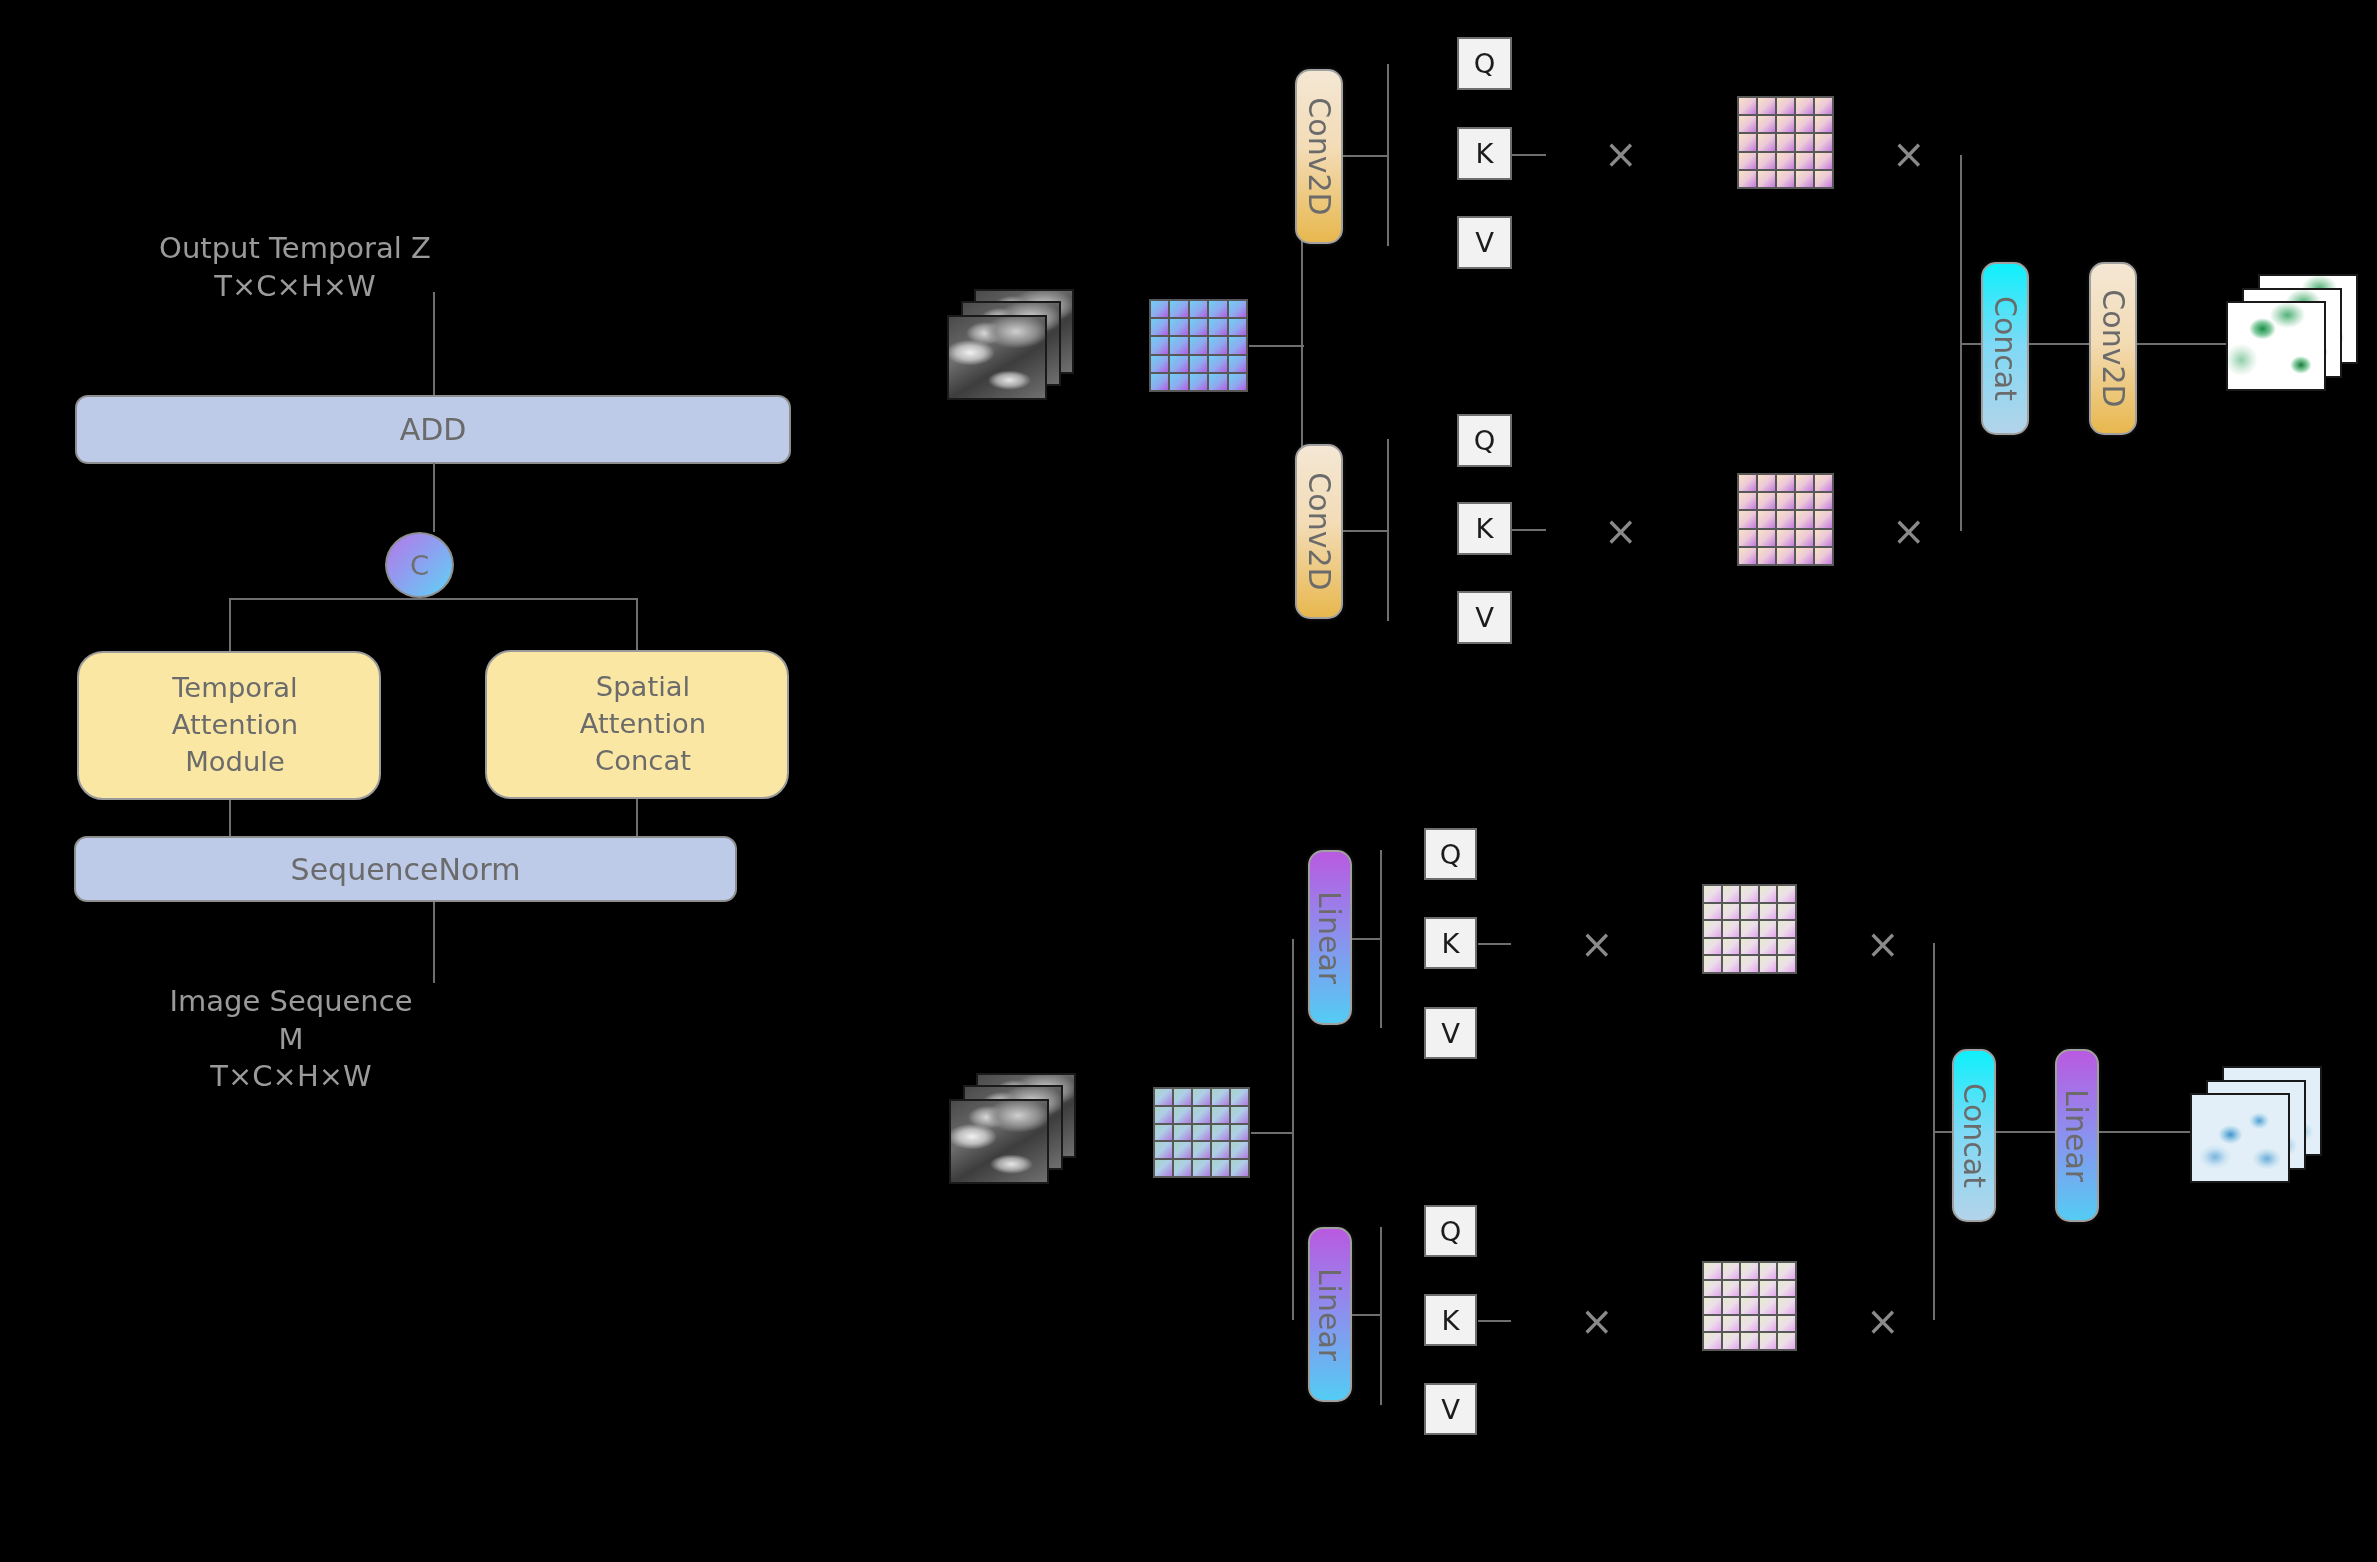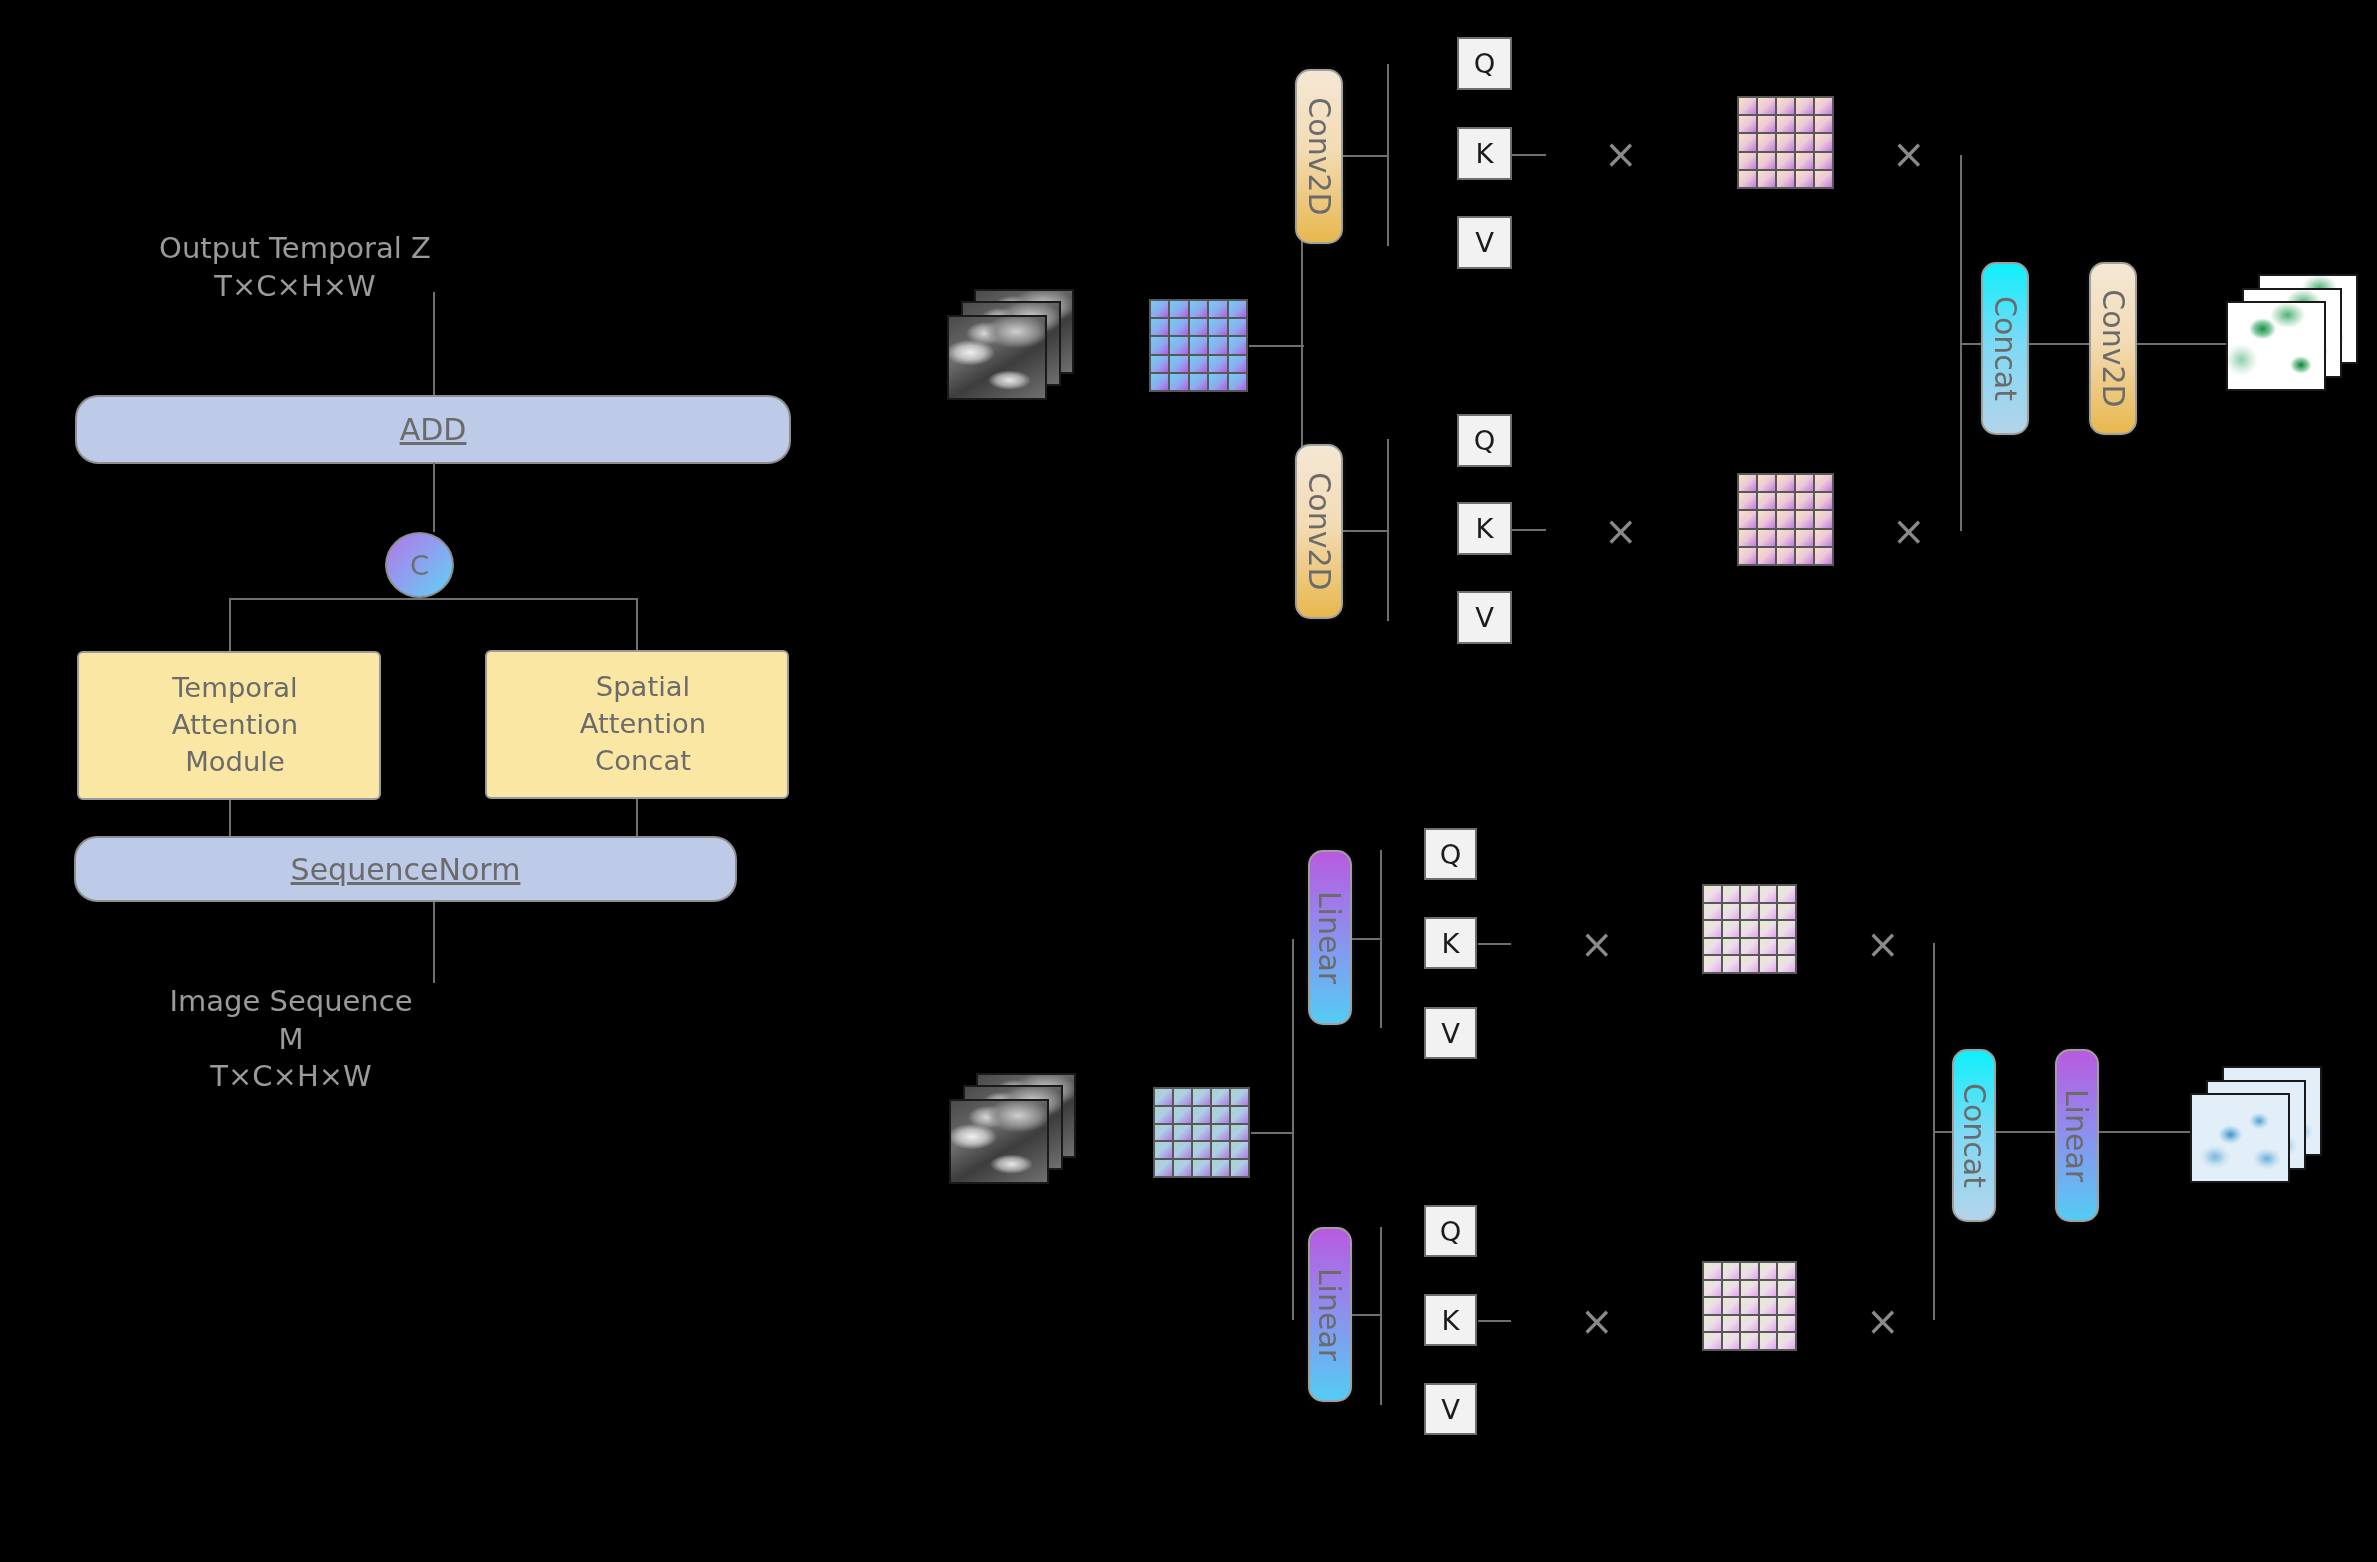--- a/index.html
+++ b/index.html
@@ -3,24 +3,24 @@
 <meta charset="utf-8">
 <style>
   html,body{margin:0;padding:0;background:#000;}
   body{width:2377px;height:1563px;position:relative;overflow:hidden;
        font-family:"DejaVu Sans","Liberation Sans",sans-serif;}
   .stage{position:absolute;inset:0;width:2377px;height:1563px;}
   .abs{position:absolute;box-sizing:border-box;}
 
   
   .caption{color:#9a9a9a;font-size:29px;line-height:1.30;text-align:center;white-space:pre-line;}
-  .bar{border:2.1px solid #8e8e8e;border-radius:23px;display:flex;align-items:center;
-       justify-content:center;color:#6b6b6b;font-size:30px;text-decoration:underline;}
+  .bar{border:2.1px solid #8e8e8e;border-radius:13px;display:flex;align-items:center;
+       justify-content:center;color:#6b6b6b;font-size:30px;}
   .bar.blue{background:#bdcbe8;}
-  .mod{border:2.1px solid #9a9a9a;border-radius:6px;background:#fbe7a4;
+  .mod{border:2.1px solid #9a9a9a;border-radius:26px;background:#fbe7a4;
        display:flex;align-items:center;justify-content:center;text-align:center;
        color:#6b6b6b;font-size:27.4px;line-height:1.35;white-space:pre-line;padding-left:12px;}
   .cnode{border:2.1px solid #8e8e8e;border-radius:50%;
          background:linear-gradient(135deg,#b478e8 0%,#8f9ef0 45%,#5fd3f5 100%);
          display:flex;align-items:center;justify-content:center;
          color:#6f6f6f;font-size:27.4px;}
   .vline{background:#6f6f6f;width:2.1px;}
 
   
   .pill{border:2.7px solid #a0a0a0;border-radius:15px;

